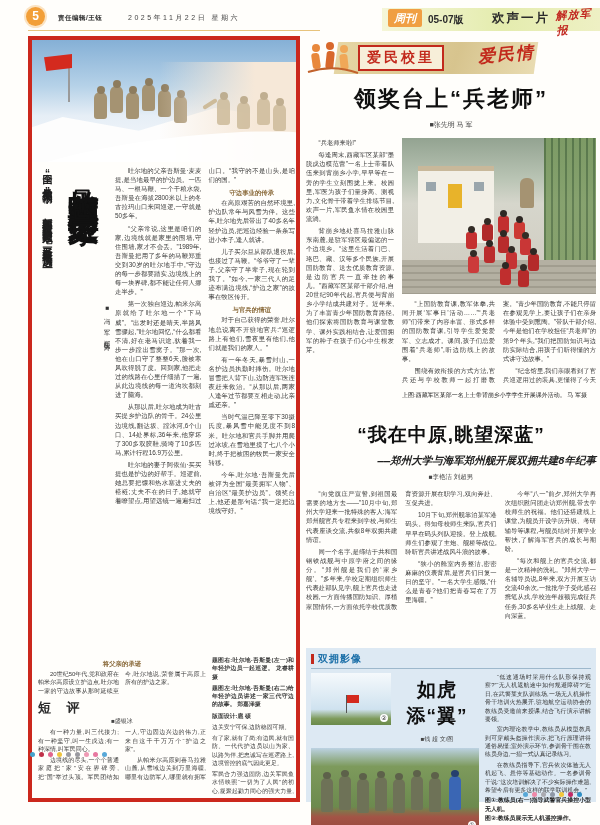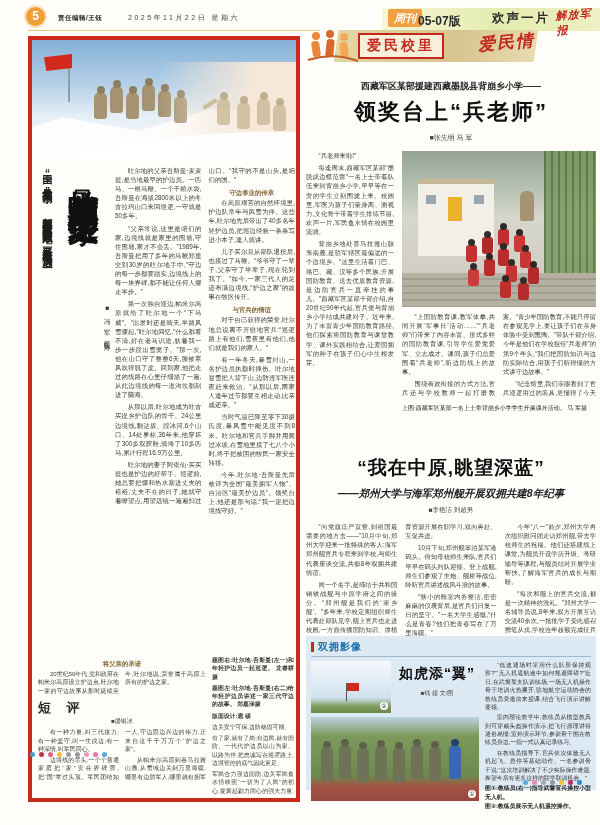--- a/index.html
+++ b/index.html
@@ -12,21 +12,21 @@
   .pagenum{position:absolute;left:26px;top:2px;width:19px;height:19px;border-radius:50%;
            background:#f29f38;color:#fff;font-weight:bold;font-size:12px;line-height:19px;text-align:center;
            box-shadow:0 0 0 2px #fbe3c2;}
   .editor{position:absolute;left:58px;top:9px;font-size:6.5px;font-weight:bold;letter-spacing:.5px;}
   .hdate{position:absolute;left:128px;top:8px;font-size:7px;letter-spacing:2.5px;color:#444;}
   .hline{position:absolute;left:28px;top:25px;width:292px;height:1px;background:#e7c37c;}
   .masthead{position:absolute;left:318px;top:-4px;font-size:27px;font-weight:bold;font-style:italic;
             color:#5c7a9c;letter-spacing:1px;text-shadow:1px 1px 0 #dfe8f0;}
   .mast2{position:absolute;left:388px;top:4px;background:#f09f43;color:#fff;font-weight:bold;
          font-size:11px;padding:2px 6px 1px;border-radius:2px;font-style:italic;}
-  .edition{position:absolute;left:418px;top:8px;font-size:12px;font-weight:bold;text-align:center;}
+  .edition{position:absolute;left:428px;top:8px;font-size:10px;font-weight:bold;text-align:center;}
   .section-name{position:absolute;left:492px;top:5px;font-size:12.5px;font-weight:bold;letter-spacing:2px;}
   .paper-logo{position:absolute;left:556px;top:2px;font-size:11px;font-weight:bold;color:#c22a22;
               font-family:"Liberation Serif",serif;transform:rotate(-4deg);font-style:italic;letter-spacing:1px;}
   
   #leftbox{position:absolute;left:28px;top:36px;width:272px;height:766px;border:4px solid #cb281d;
            background:#fffefb;box-sizing:border-box;}
   .montage{position:relative;width:100%;height:122px;overflow:hidden;
            background:linear-gradient(180deg,#85b0d6 0%,#b6d2e8 38%,#e6eef6 62%,#f8fbfd 100%);}
   .snow{position:absolute;left:-10%;bottom:-8px;width:120%;height:62%;background:#fdfdfd;
         clip-path:polygon(0 55%,18% 30%,42% 48%,66% 18%,100% 40%,100% 100%,0 100%);}
@@ -66,21 +66,21 @@
   .commentary{margin-top:3px;}
   .cm-label{font-size:13px;font-weight:bold;letter-spacing:6px;}
   .cm-title{font-size:15px;font-weight:bold;text-align:center;letter-spacing:1px;margin:1px 0 1px;}
   .cm-byline{font-size:6px;text-align:center;color:#444;margin-bottom:2px;}
   .cm-text{columns:2;column-gap:6px;font-size:6px;line-height:1.42;text-align:justify;height:58px;overflow:hidden;color:#3a3a3a;}
   .cm-text p{margin:0 0 2px;text-indent:2em;}
   .dotsrow{position:absolute;display:flex;gap:4px;}
   .dotsrow span{width:5px;height:5px;border-radius:50%;display:inline-block;}
   #dots-left{left:30px;top:752px;}
   
-  #rightcol{position:absolute;left:306px;top:28px;width:290px;height:762px;}
+  #rightcol{position:absolute;left:306px;top:40px;width:290px;height:762px;}
   .ribbon{position:relative;height:40px;}
   .ribbon-bg{position:absolute;left:30px;top:2px;width:200px;height:32px;
              background:linear-gradient(100deg,#e6d6a4,#d7c48e 60%,#e9dcb2);transform:skewX(-8deg);}
   .figures{position:absolute;left:0px;top:0px;}
   .badge1{position:absolute;left:52px;top:5px;border:2px solid #c2291c;color:#c2291c;font-weight:bold;
           font-size:14px;letter-spacing:3px;padding:2px 7px;background:#f7efd9;}
   .badge2{position:absolute;left:172px;top:3px;color:#c2291c;font-weight:bold;font-size:17px;
           font-family:"Liberation Serif",serif;font-style:italic;transform:rotate(-5deg);letter-spacing:2px;}
   .kicker{font-size:9px;font-weight:bold;text-align:center;margin-top:12px;color:#222;}
   .a-title{font-size:22px;font-weight:bold;text-align:center;letter-spacing:2px;margin-top:4px;color:#0f0f0f;}
@@ -105,42 +105,42 @@
   .kidheads{position:absolute;left:98px;top:72px;width:7px;height:7px;border-radius:50%;background:#2e2824;
         box-shadow:-16px 8px #332c26,16px 6px #2e2824,-32px 16px #332c26,0 20px #2e2824,
                    22px 22px #332c26,-14px 30px #2e2824,8px 36px #332c26,30px 38px #2e2824,
                    -30px 40px #332c26,2px 52px #2e2824,20px 54px #332c26;}
   .teacher{position:absolute;left:118px;top:40px;width:14px;height:30px;border-radius:6px 6px 2px 2px;background:#a59372;}
   .sb-text{columns:2;column-gap:8px;font-size:6.3px;line-height:1.45;text-align:justify;
            height:88px;overflow:hidden;margin-top:5px;color:#3a3a3a;}
   .sb-text p{margin:0 0 3px;text-indent:2em;}
   .sb-cap{font-size:6px;line-height:1.4;margin-top:4px;color:#222;}
   
-  .navy{margin-top:32px;}
+  .navy{margin-top:12px;}
   .n-title{font-size:19px;font-weight:bold;text-align:center;letter-spacing:1px;color:#0f0f0f;}
-  .n-sub{font-size:10.5px;font-weight:bold;text-align:center;font-family:Liberation Sans, sans-serif;
+  .n-sub{font-size:10.5px;font-weight:bold;text-align:right;font-family:Liberation Mono, monospace;
          font-style:italic;margin-top:6px;color:#222;}
   .n-byline{font-size:6.5px;text-align:center;color:#444;margin-top:5px;}
   .n-body{columns:3;column-gap:8px;font-size:6.3px;line-height:1.45;text-align:justify;
           height:132px;overflow:hidden;margin-top:7px;color:#3a3a3a;}
   .n-body p{margin:0 0 3px;text-indent:2em;}
   
   .panel{position:absolute;left:0;top:608px;width:290px;height:154px;background:#dde9f3;padding:4px 5px;box-sizing:border-box;}
   .p-hdr{display:flex;align-items:center;border-bottom:1px solid #9db8cc;padding-bottom:2px;}
   .p-bar{width:3px;height:10px;background:#c2291c;margin-right:4px;}
   .p-label{font-size:10px;font-weight:bold;color:#1b6fa8;letter-spacing:1px;}
   .p-body{display:flex;margin-top:4px;}
   .p-left{width:168px;}
   .p-toprow{display:flex;}
   .ps-photo1{position:relative;width:80px;height:52px;overflow:hidden;
              background:linear-gradient(180deg,#f5f9fc 0%,#cfe2ef 70%,#7d9a5a 88%,#6a8a4a 100%);}
   .ps-flag{position:absolute;left:36px;top:22px;width:12px;height:8px;background:#d42a1e;}
   .ps-pole{position:absolute;left:35px;top:22px;width:1px;height:18px;background:#555;}
   .p-titlebox{width:84px;margin-left:4px;text-align:center;}
-  .p-title{font-size:14px;font-weight:bold;letter-spacing:1px;margin-top:4px;color:#0f0f0f;}
+  .p-title{font-size:19px;font-weight:bold;letter-spacing:1px;margin-top:4px;color:#0f0f0f;}
   .p-byline{font-size:6px;color:#444;margin-top:6px;}
   .ps-photo2{position:relative;width:168px;height:84px;margin-top:4px;overflow:hidden;
              background:linear-gradient(180deg,#bcd2e2 0%,#7d9a5c 22%,#6c8a4e 70%,#a35446 82%,#97483c 100%);}
   .troop{position:absolute;width:12px;height:34px;border-radius:5px 5px 2px 2px;background:#6e7257;}
   .troop::before{content:"";position:absolute;left:2px;top:-6px;width:8px;height:7px;border-radius:50%;background:#5d614a;}
   .troop.blue{background:#3a66b4;}
   .troop.blue::before{background:#26406e;}
   .num-badge{position:absolute;right:3px;bottom:3px;width:8px;height:8px;border-radius:50%;background:#fff;
              color:#222;font-size:6px;line-height:8px;text-align:center;}
   .p-right{flex:1;margin-left:6px;font-size:5.9px;line-height:1.42;text-align:justify;overflow:hidden;color:#333;}
@@ -265,21 +265,20 @@
         <circle cx="24" cy="6" r="4" fill="#d8682c"></circle>
           <rect x="20" y="11" width="8" height="18" rx="3" fill="#d8682c" transform="rotate(6 24 20)"></rect>
         <circle cx="38" cy="9" r="4" fill="#f0a858"></circle>
           <rect x="34" y="14" width="8" height="16" rx="3" fill="#f0a858" transform="rotate(-6 38 22)"></rect>
         <path d="M2 32 Q27 24 52 33" stroke="#c2622c" stroke-width="2" fill="none"></path>
       </svg>
       <div class="badge1">爱民校里</div>
       <div class="badge2">爱民情</div>
     </div>
 
-    <div class="kicker">西藏军区某部援建西藏墨脱县背崩乡小学——</div>
     <div class="a-title">领奖台上“兵老师”</div>
     <div class="a-byline">■张先明 马 军</div>
 
     <div class="school-body">
       <div class="sb-col1">
           <p>“兵老师来啦!”</p>
           <p>每逢周末,西藏军区某部“墨脱戍边模范营”一名上士带着队伍来到背崩乡小学,早早等在一旁的学生立刻围拢上来。校园里,军医为孩子们量身高、测视力,文化骨干带着学生排练节目,欢声一片,军民鱼水情在校园里流淌。</p>
           <p>背崩乡地处喜马拉雅山脉东南麓,是驻军辖区最偏远的一个边境乡。“这里生活着门巴、珞巴、藏、汉等多个民族,开展国防教育、送去优质教育资源,是边防官兵一直牵挂的事儿。”西藏军区某部干部介绍,自20世纪90年代起,官兵便与背崩乡小学结成共建对子。近年来,为了丰富青少年国防教育路径,他们探索将国防教育与课堂教学、课外实践相结合,让爱国拥军的种子在孩子们心中生根发芽。</p>
         </div>
       <div class="sb-right">

